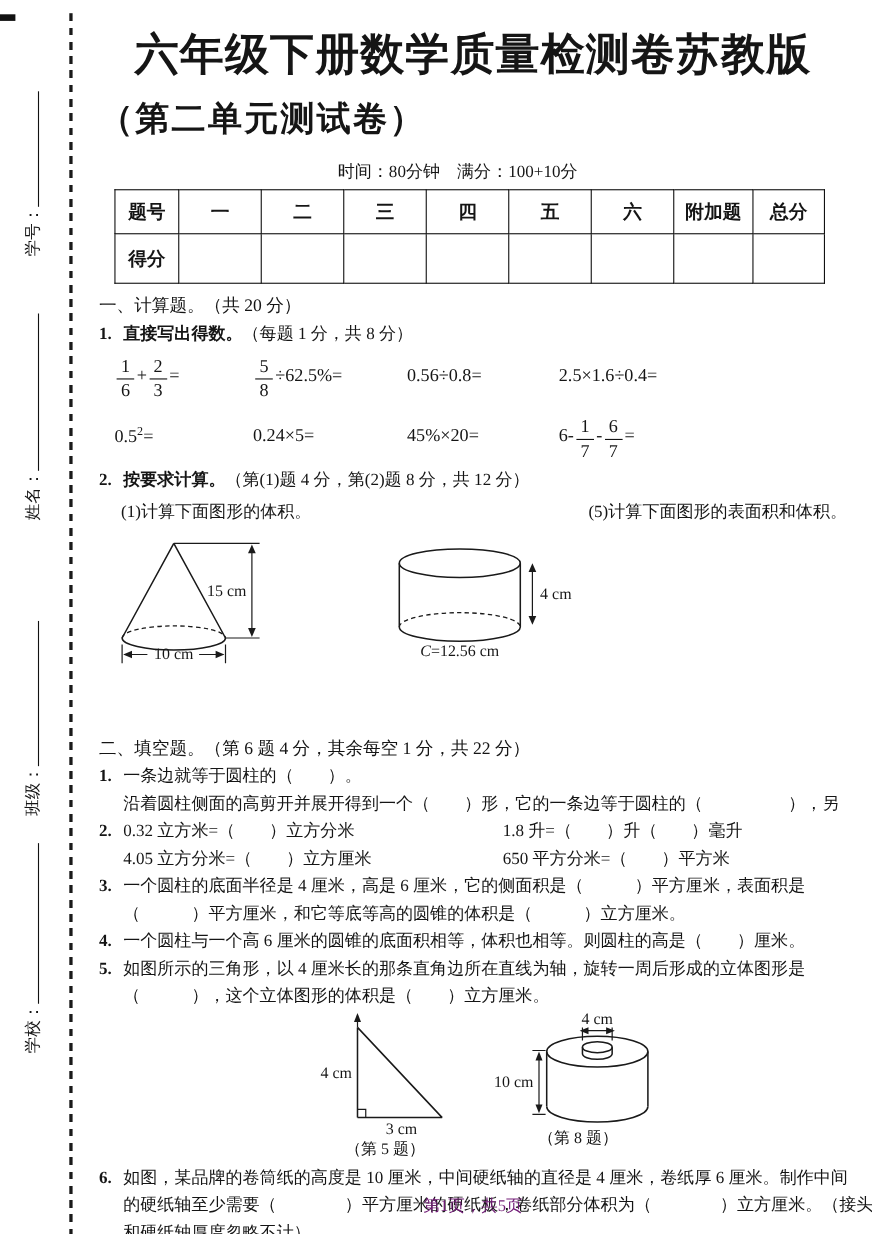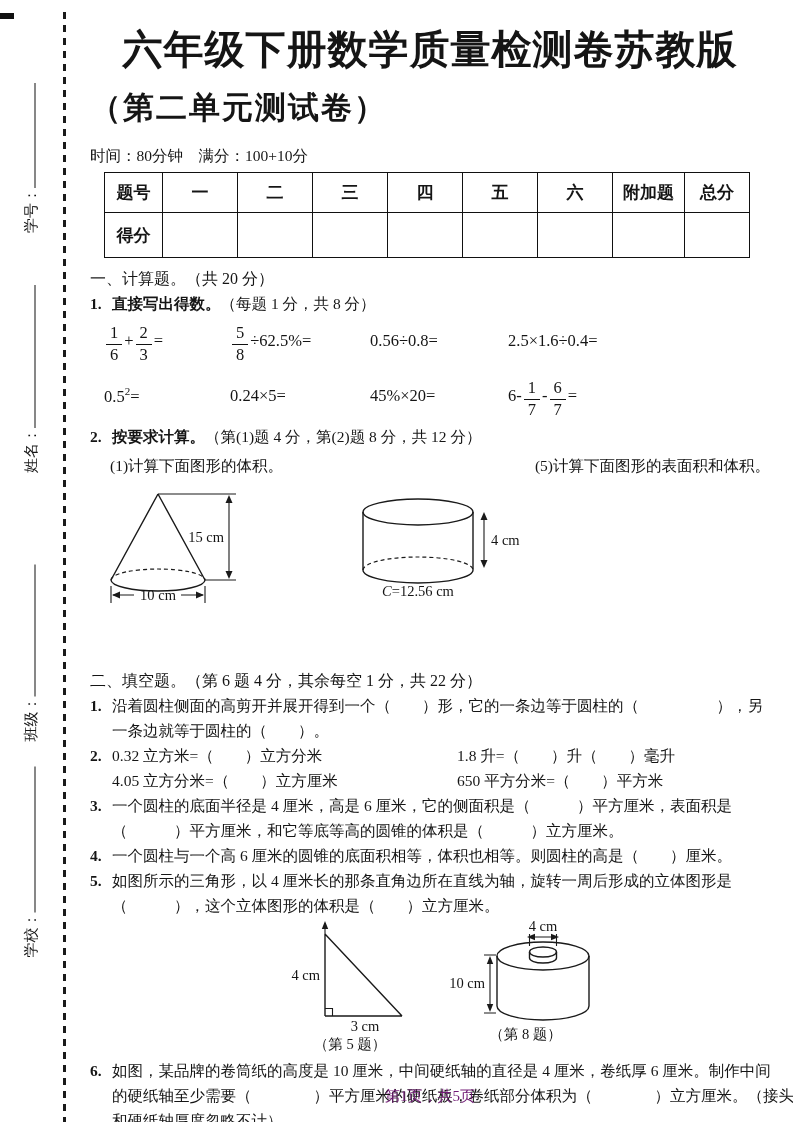--- a/index.html
+++ b/index.html
@@ -13,21 +13,21 @@
   .seal-item .seal-label{line-height:1;white-space:nowrap;}
   .seal-item .seal-line{flex:1;border-bottom:1.7px solid #111;margin-bottom:3px;}
   .si1{top:158px;width:150px;transform:translate(-50%,-50%) rotate(-90deg);}
   .si2{top:379px;width:188px;transform:translate(-50%,-50%) rotate(-90deg);}
   .si3{top:653px;width:177px;transform:translate(-50%,-50%) rotate(-90deg);}
   .si4{top:862px;width:191px;transform:translate(-50%,-50%) rotate(-90deg);}
 
   .main{position:absolute;left:90px;top:14px;width:680px;}
   .title{margin:10px 0 0;text-align:center;font-size:40px;font-weight:700;letter-spacing:1px;line-height:52px;}
   .subtitle{margin:10px 0 0;text-align:left;font-size:31px;font-weight:700;letter-spacing:2px;line-height:44px;}
-  .meta{margin-top:16px;text-align:left;font-size:15.5px;padding-right:28px;}
+  .meta{margin-top:16px;text-align:center;font-size:15.5px;padding-right:28px;}
 
   table.score-table{border-collapse:collapse;table-layout:fixed;margin:5px 0 0 14px;width:640px;}
   table.score-table td{border:1.7px solid #111;text-align:center;font-size:17px;padding:0;}
   table.score-table tr.hrow td{height:39px;font-weight:600;text-align:center;}
   table.score-table tr.srow td{height:44px;font-weight:600;}
 
   .sec-head{margin:8px 0 0;font-size:16px;line-height:25px;}
   .sec-head .sec-title{font-weight:400;}
   .q{position:relative;padding-left:22px;font-size:15.5px;line-height:25px;}
   .qnum{position:absolute;left:0;top:0;font-weight:700;}
@@ -189,22 +189,22 @@
       </div>
     </div>
 
     <div class="sec-head sec2-gap">
       <span class="sec-title">二、填空题。</span><span class="sec-note">（第 6 题 4 分，其余每空 1 分，共 22 分）</span>
     </div>
 
     <div class="q">
       <span class="qnum">1.</span>
       <div class="qbody">
+        <p>一条边就等于圆柱的（　　）。</p>
         <p>沿着圆柱侧面的高剪开并展开得到一个（　　）形，它的一条边等于圆柱的（　　　　　），另</p>
-        <p>一条边就等于圆柱的（　　）。</p>
       </div>
     </div>
 
     <div class="q">
       <span class="qnum">2.</span>
       <div class="qbody">
         <p><span class="col-a">0.32 立方米=（　　）立方分米</span><span>1.8 升=（　　）升（　　）毫升</span></p>
         <p><span class="col-a">4.05 立方分米=（　　）立方厘米</span><span>650 平方分米=（　　）平方米</span></p>
       </div>
     </div>

